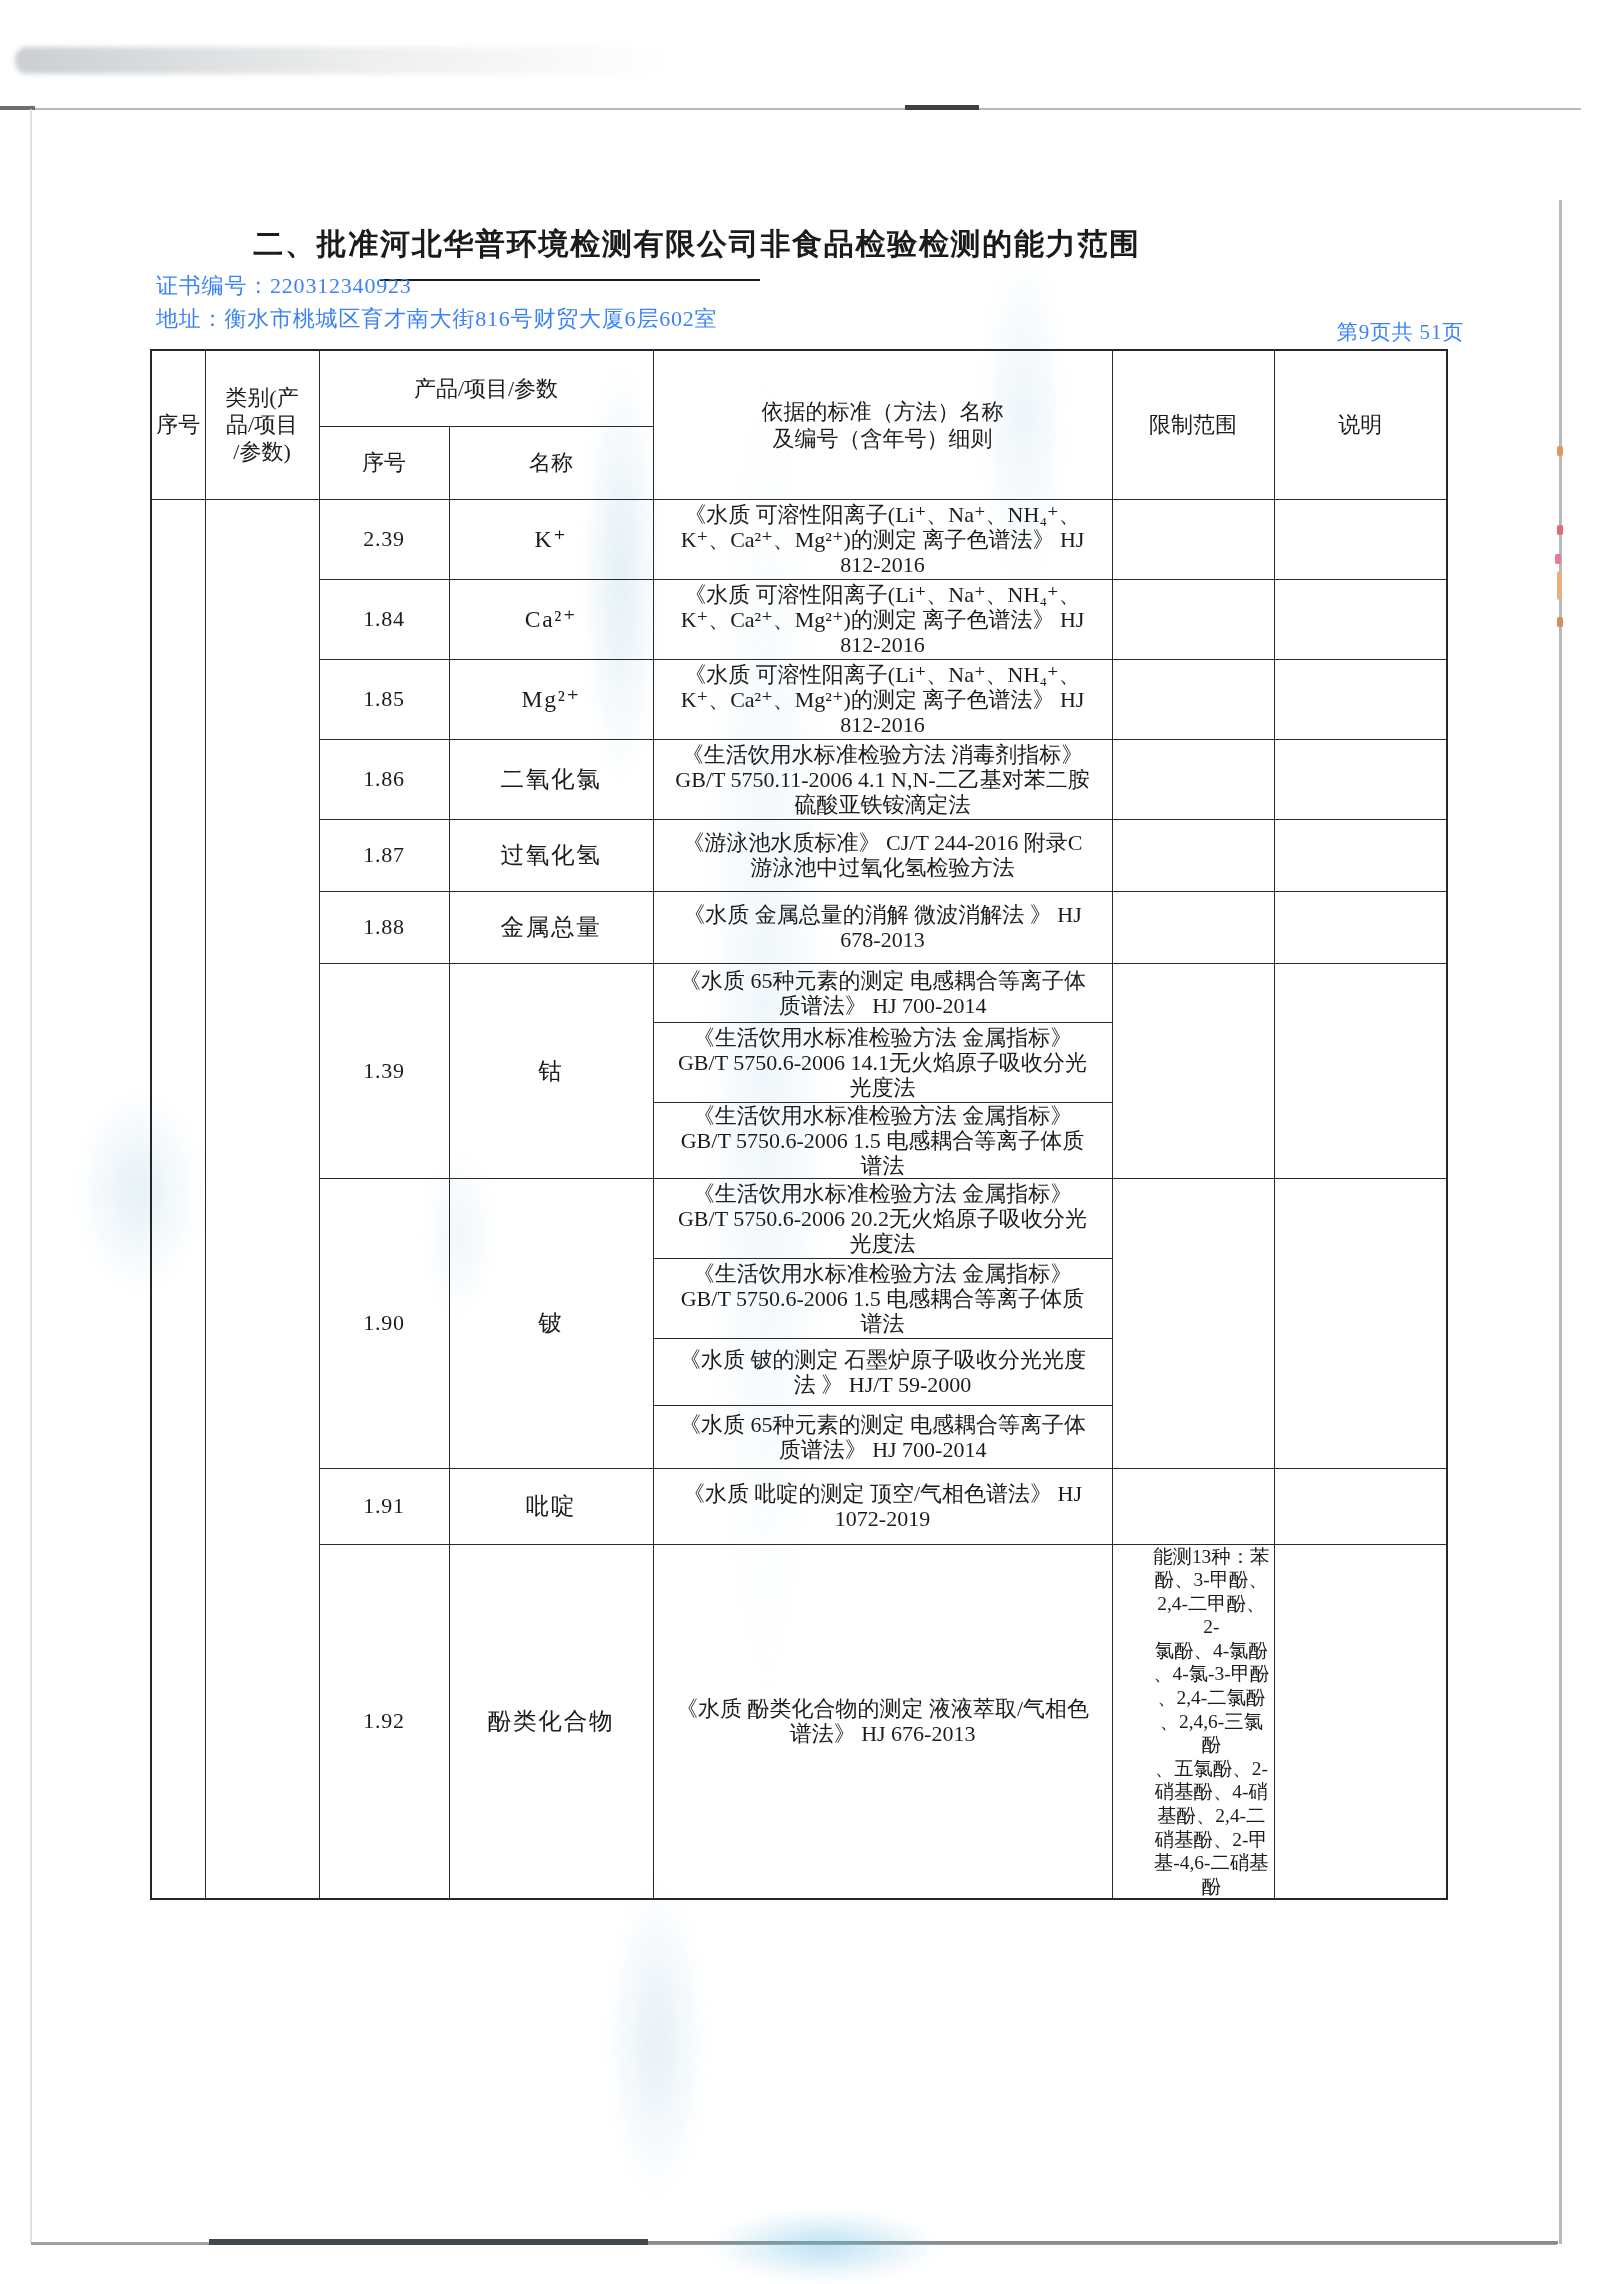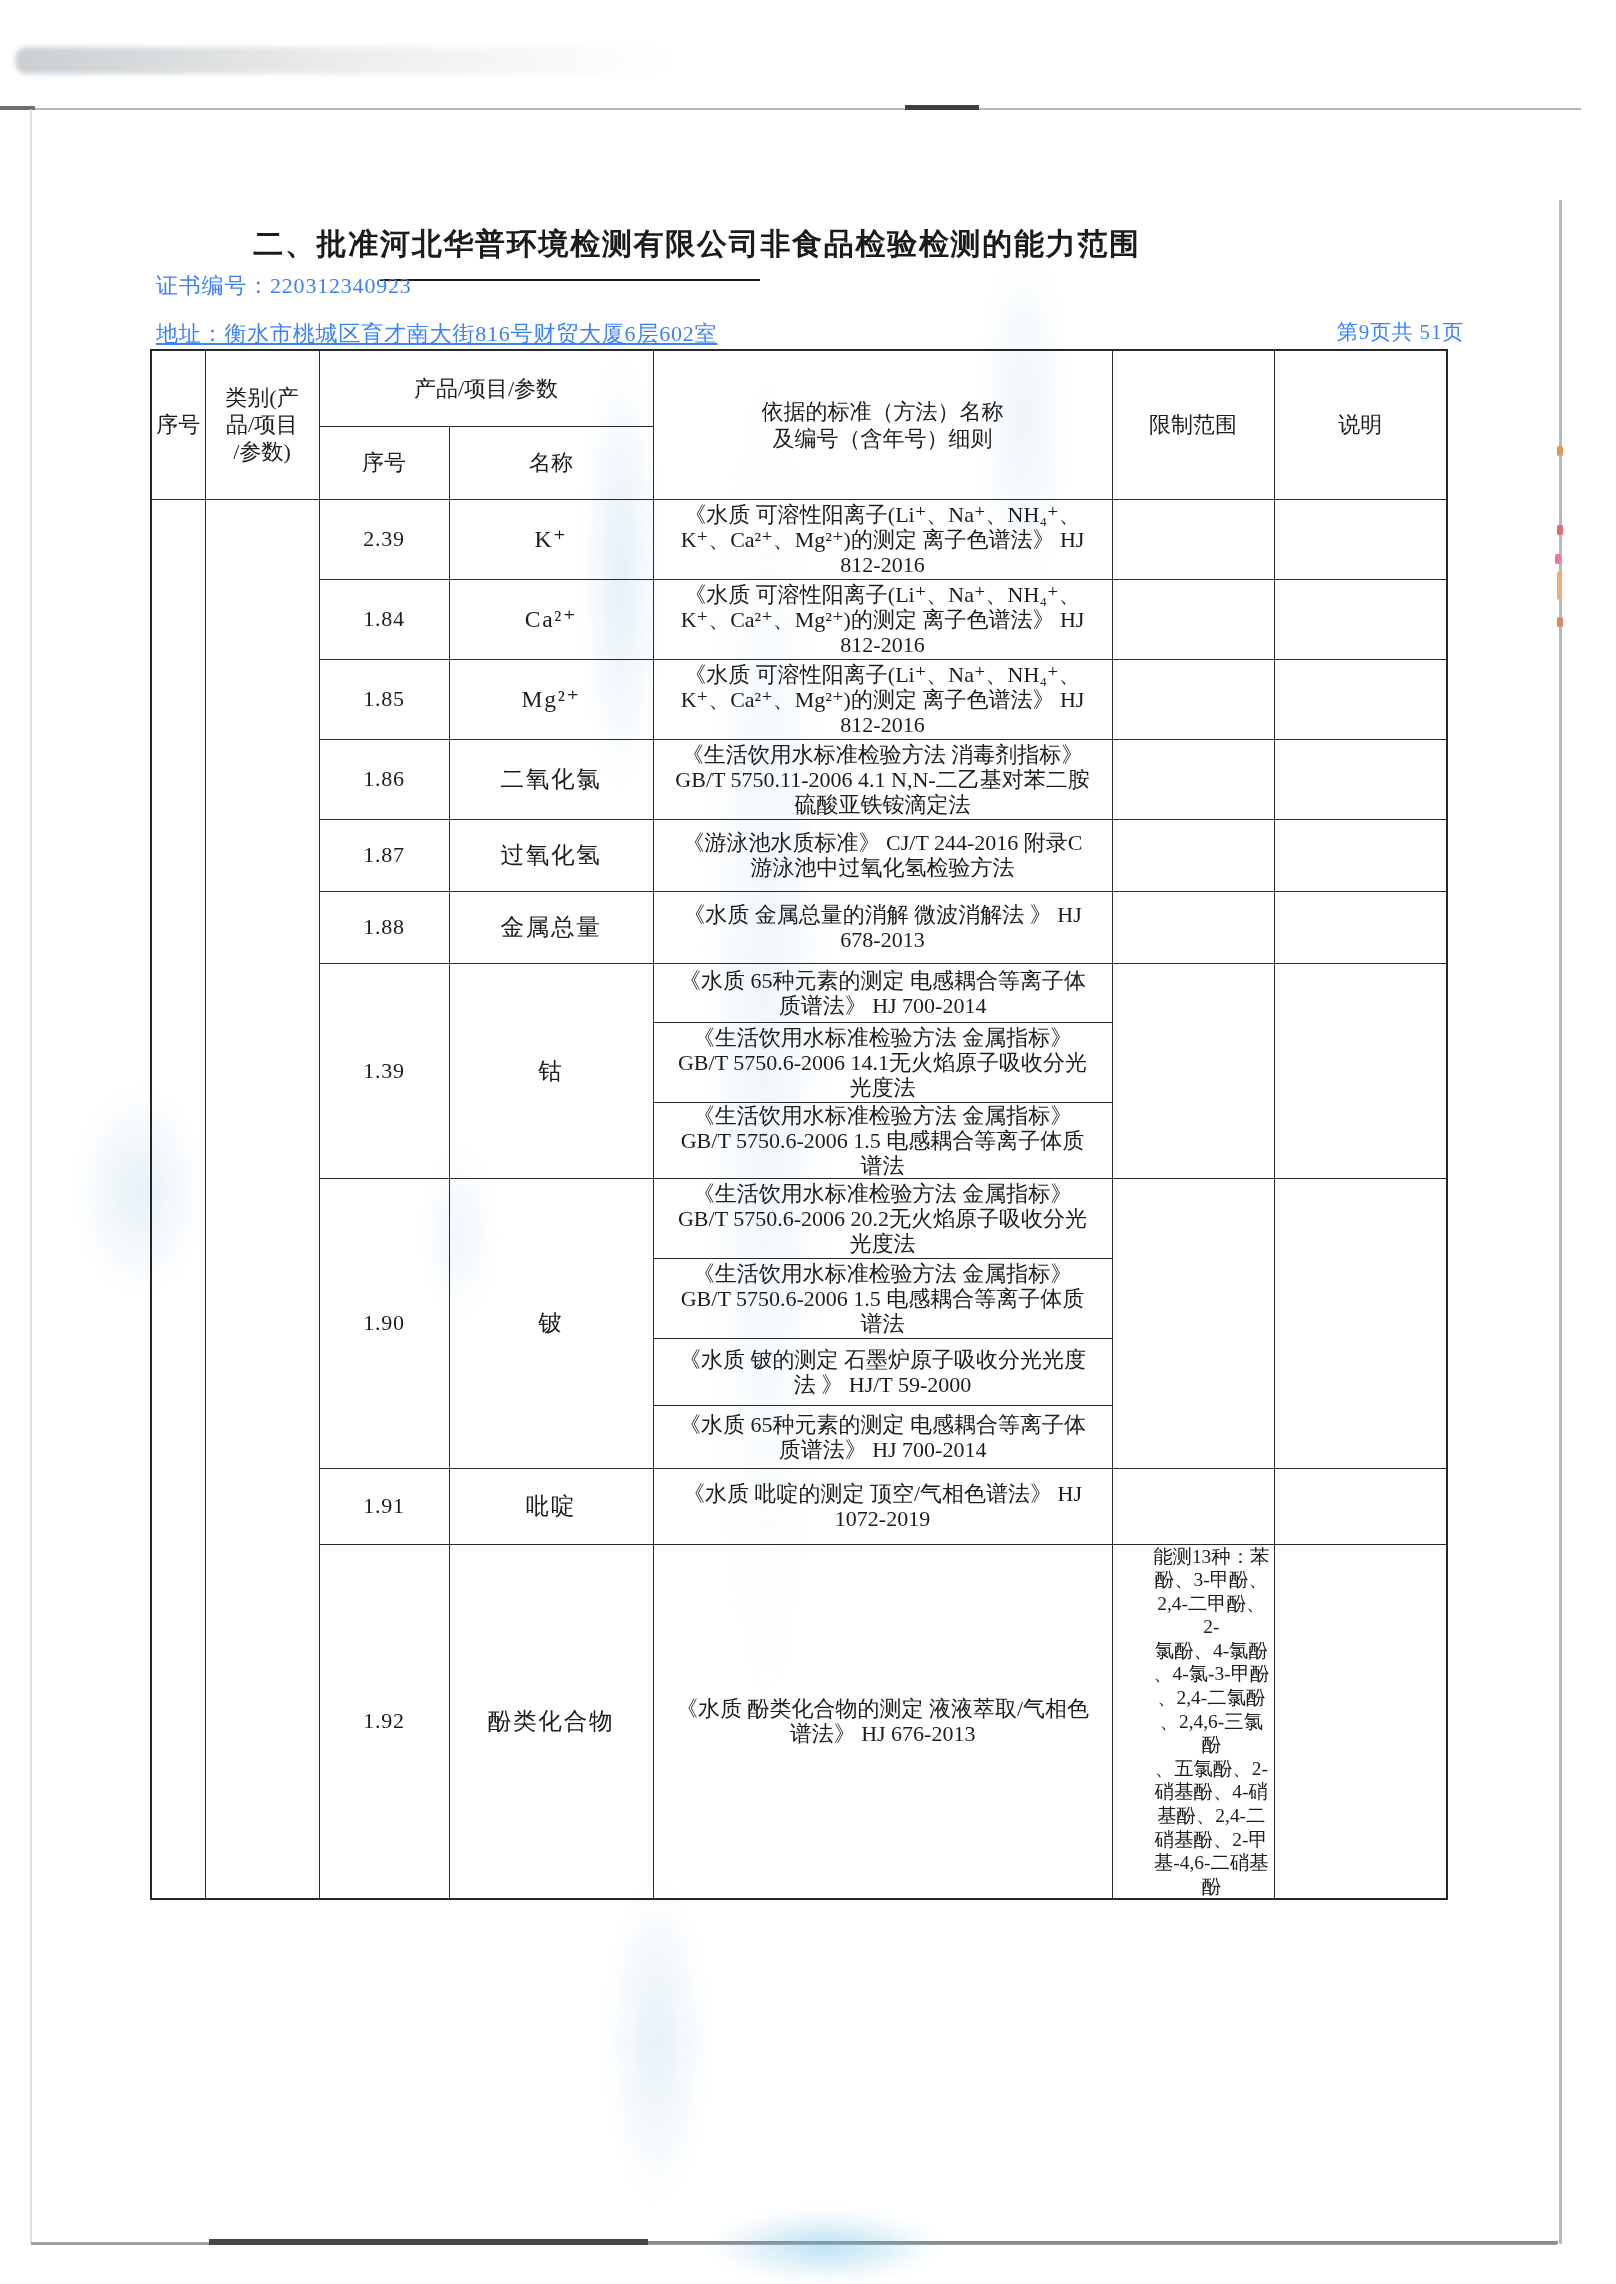--- a/index.html
+++ b/index.html
@@ -24,21 +24,21 @@
   .bottom-line{left:31px;top:2242px;width:1526px;height:2.5px;background:#9ba1a5;}
   .bottom-mid{left:522px;top:2241px;width:1036px;height:3.4px;background:#878d91;}
   .bottom-dark{left:209px;top:2239px;width:439px;height:5.9px;background:#43484c;}
   .blue-blob{filter:blur(5px);border-radius:50%;}
   
   .doc-title{position:absolute;left:150px;top:224px;width:1094px;text-align:center;
     font-size:30px;font-weight:700;letter-spacing:1.7px;color:#1b1b1b;}
   .doc-title .u{border-bottom:2.5px solid #1b1b1b;padding-bottom:19px;}
   .info-line{position:absolute;font-size:22px;color:#3b82f6;letter-spacing:0.8px;}
   .cert-line{left:156px;top:271px;}
-  .addr-line{left:156px;top:319px;text-decoration:underline;}
+  .addr-line{left:156px;top:304px;}
   .page-indicator{left:1224px;top:318px;width:240px;text-align:right;font-size:21px;}
   
   .tbl-wrap{position:absolute;left:150px;top:349px;}
   table{border-collapse:collapse;table-layout:fixed;width:1296px;background:transparent;}
   col.c-seq{width:54px;} col.c-cat{width:114px;} col.c-no{width:130px;}
   col.c-name{width:204px;} col.c-std{width:459px;} col.c-lim{width:162px;} col.c-note{width:173px;}
   td,th{border:1.7px solid #2a2a2a;text-align:center;vertical-align:middle;
     padding:0 3.4px;font-weight:400;color:#1c1c1c;overflow:hidden;}
   table{border:2.5px solid #262626;}
   th{font-size:22px;line-height:27px;white-space:pre-line;font-weight:400;}

